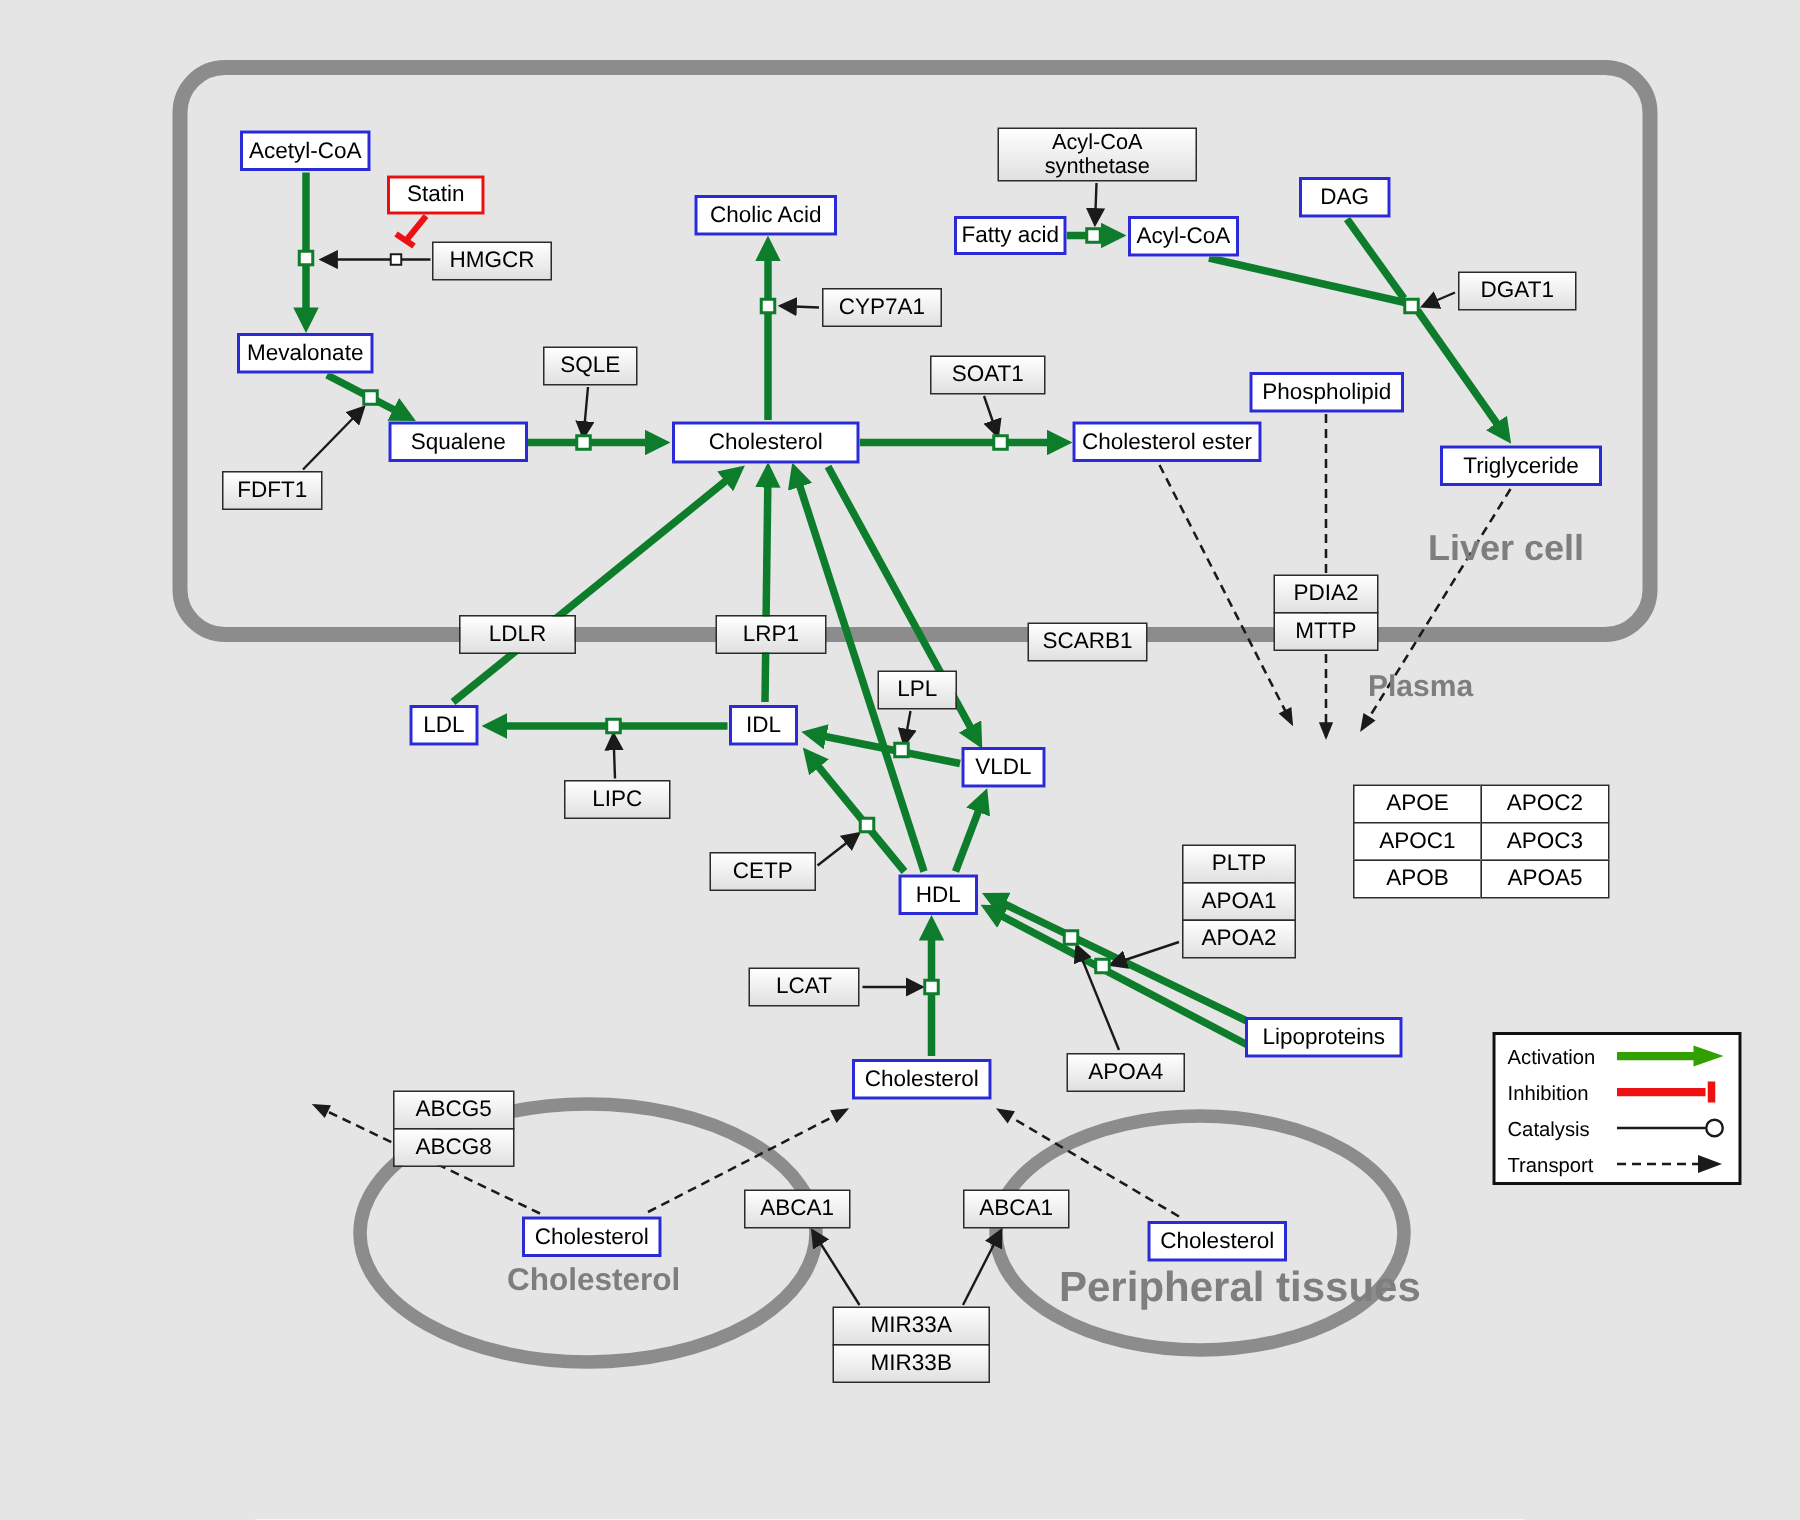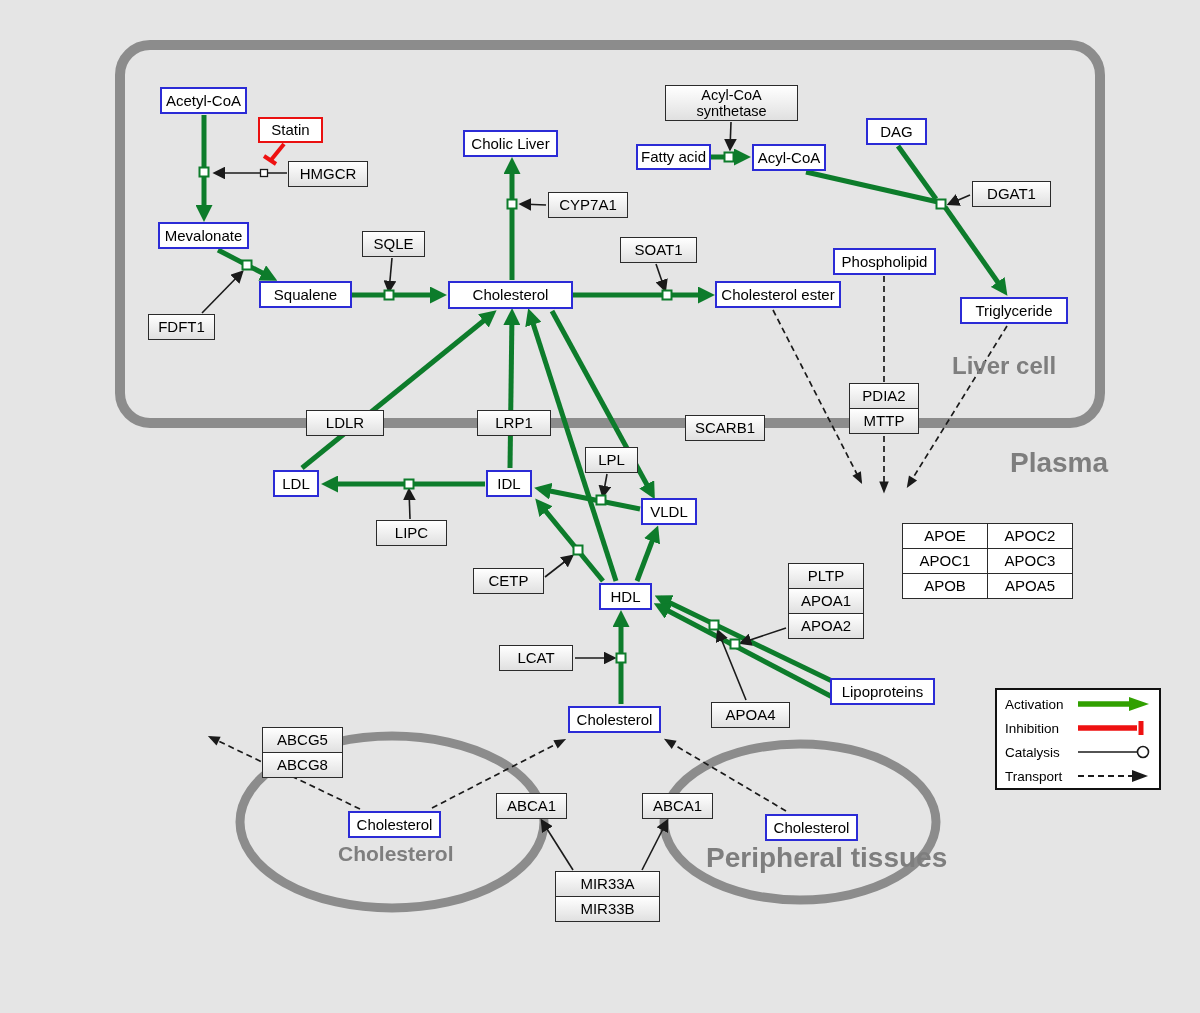--- a/index.html
+++ b/index.html
@@ -115,21 +115,21 @@
     </g>
   </svg>
 
   <div class="box metab" style="left:160px;top:87px;width:87px;height:27px">Acetyl-CoA</div>
   <div class="box redbox" style="left:258px;top:117px;width:65px;height:26px">Statin</div>
   <div class="box gene" style="left:288px;top:161px;width:80px;height:26px">HMGCR</div>
   <div class="box metab" style="left:158px;top:222px;width:91px;height:27px">Mevalonate</div>
   <div class="box gene" style="left:148px;top:314px;width:67px;height:26px">FDFT1</div>
   <div class="box metab" style="left:259px;top:281px;width:93px;height:27px">Squalene</div>
   <div class="box gene" style="left:362px;top:231px;width:63px;height:26px">SQLE</div>
-  <div class="box metab" style="left:463px;top:130px;width:95px;height:27px">Cholic Liver</div>
+  <div class="box metab" style="left:463px;top:130px;width:95px;height:27px">Cholic Acid</div>
   <div class="box gene" style="left:548px;top:192px;width:80px;height:26px">CYP7A1</div>
   <div class="box metab" style="left:448px;top:281px;width:125px;height:28px">Cholesterol</div>
   <div class="box gene" style="left:620px;top:237px;width:77px;height:26px">SOAT1</div>
   <div class="box metab" style="left:715px;top:281px;width:126px;height:27px">Cholesterol ester</div>
   <div class="box gene twoline" style="left:665px;top:85px;width:133px;height:36px">
     <span>Acyl-CoA</span>
     <span>synthetase</span>
   </div>
   <div class="box metab" style="left:636px;top:144px;width:75px;height:26px">Fatty acid</div>
   <div class="box metab" style="left:752px;top:144px;width:74px;height:27px">Acyl-CoA</div>
@@ -169,21 +169,21 @@
   <div class="box gene" style="left:262px;top:727px;width:81px;height:26px">ABCG5</div>
   <div class="box gene" style="left:262px;top:752px;width:81px;height:26px">ABCG8</div>
   <div class="box metab" style="left:348px;top:811px;width:93px;height:27px">Cholesterol</div>
   <div class="box gene" style="left:496px;top:793px;width:71px;height:26px">ABCA1</div>
   <div class="box gene" style="left:642px;top:793px;width:71px;height:26px">ABCA1</div>
   <div class="box metab" style="left:765px;top:814px;width:93px;height:27px">Cholesterol</div>
   <div class="box gene" style="left:555px;top:871px;width:105px;height:26px">MIR33A</div>
   <div class="box gene" style="left:555px;top:896px;width:105px;height:26px">MIR33B</div>
 
   <div class="complabel" style="left:952px;top:352px;font-size:24px">Liver cell</div>
-  <div class="complabel" style="left:1010px;top:447px;font-size:28px">Plasma</div>
+  <div class="complabel" style="left:912px;top:447px;font-size:20px">Plasma</div>
   <div class="complabel" style="left:338px;top:842px;font-size:21px">Cholesterol</div>
   <div class="complabel" style="left:706px;top:842px;font-size:28px">Peripheral tissues</div>
 
   <div class="legend">
     <div class="lrow">
       <span class="llabel">Activation</span>
       <svg width="76" height="18">
         <line x1="3" y1="9" x2="56" y2="9" stroke-width="5.5" stroke="#31a000"></line>
         <polygon points="54,2 74,9 54,16" fill="#31a000"></polygon>
       </svg>

